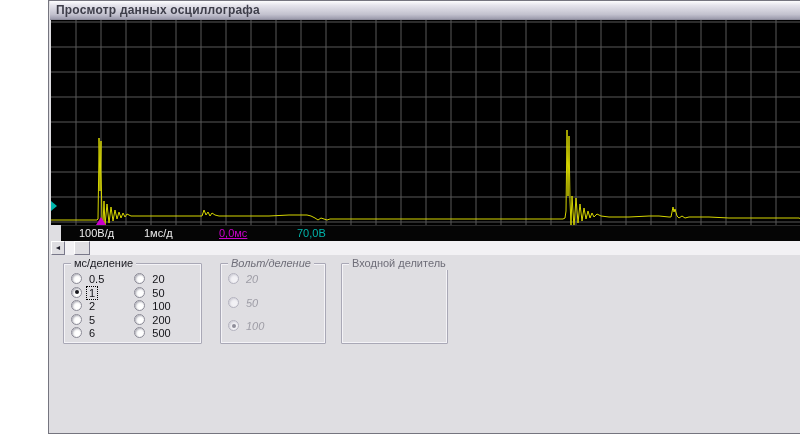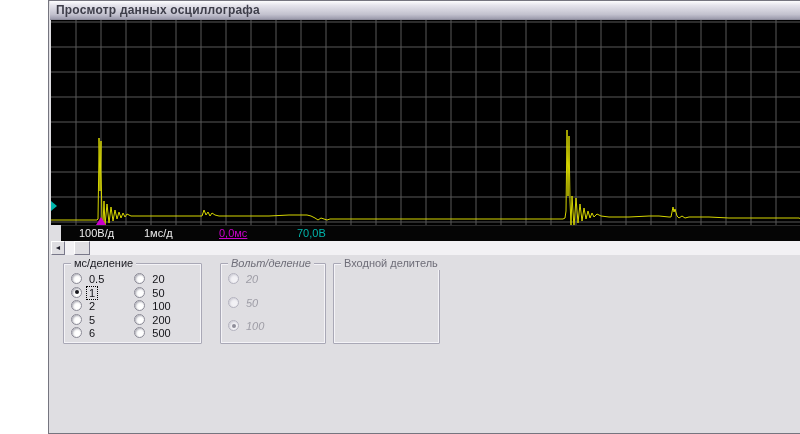--- a/index.html
+++ b/index.html
@@ -217,18 +217,18 @@
               <span class="radio disabled"></span>
               <span class="radio-label disabled-text">50</span>
             </label>
             <label class="radio-row sparse">
               <span class="radio checked disabled"></span>
               <span class="radio-label disabled-text">100</span>
             </label>
           </div>
         </div>
     </div>
-    <div class="groupbox" style="left: 283px; width: 107px; padding-left: 10px;">
+    <div class="groupbox" style="left: 291px; width: 107px; padding-left: 10px;">
       <span class="group-label" style="color: rgb(110, 109, 120);">Входной делитель</span>
     </div>
   </div>
 
 </div>
 
 </body></html>

